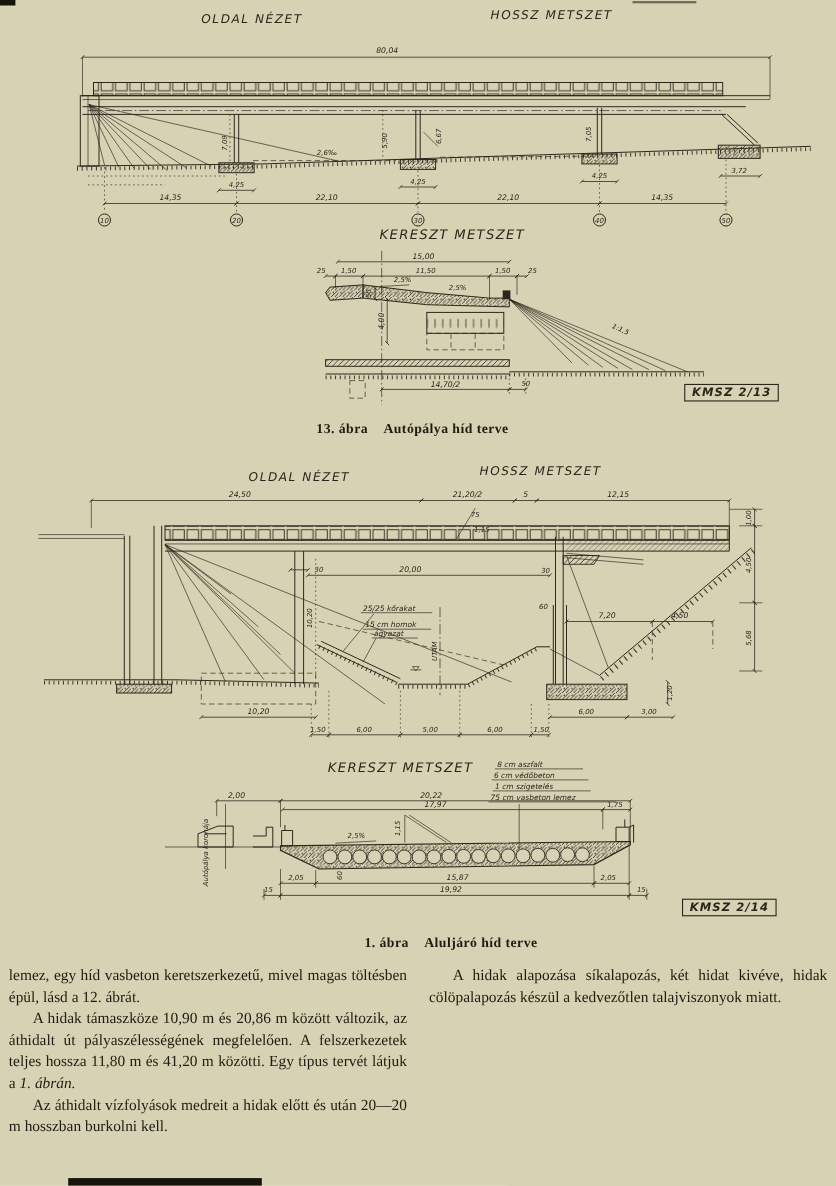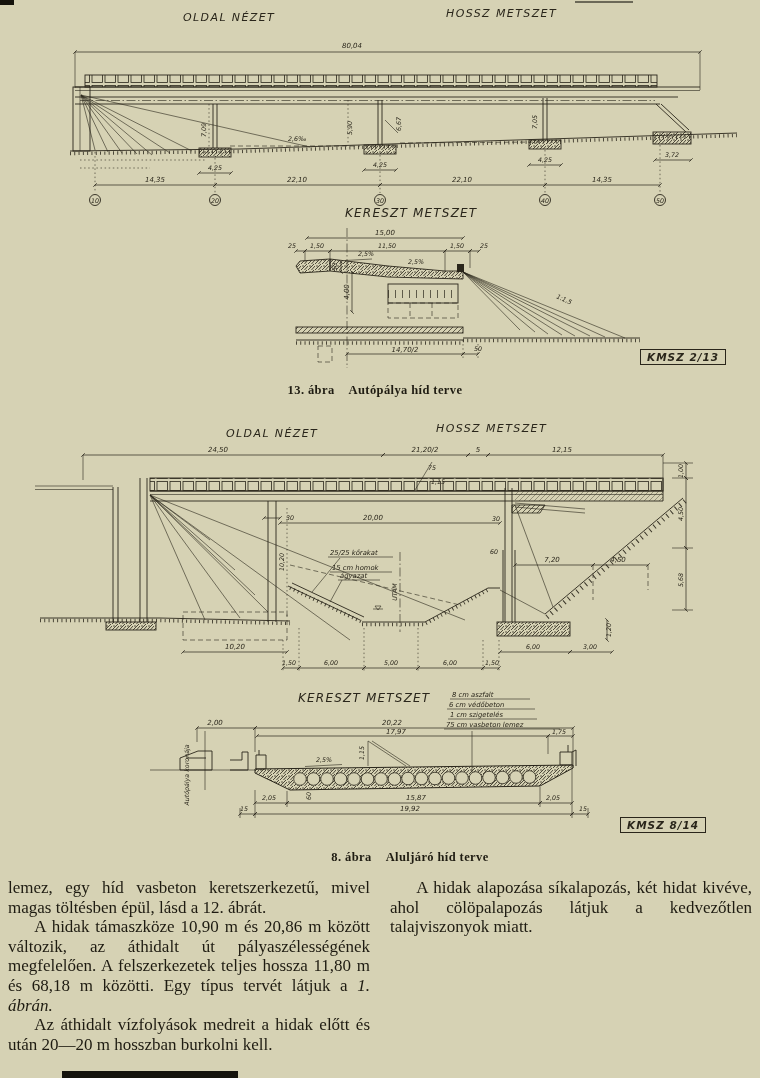--- a/index.html
+++ b/index.html
@@ -30,21 +30,21 @@
   }
   .caption{
     position:absolute; text-align:center;
     font:bold 12.5px "Liberation Serif", serif; color:#1f1c12; letter-spacing:.4px;
   }
   .caption .num{margin-right:14px;}
   .textcols{
     position:absolute; left:8px; top:878px; width:744px;
     display:flex; justify-content:space-between;
   }
-  .col{width:362px; text-align:justify; font-size:17px; line-height:19.6px; color:#1e1b11;}
+  .col{width:362px; text-align:justify; font-size:14px; line-height:19.6px; color:#1e1b11;}
   .col p{margin:0; text-indent:1.55em;}
   .col p.noindent{text-indent:0;}
   .artifact{position:absolute; background:#15130c;}
 </style>
 </head>
 <body>
 
 <div class="page">
 
 <svg width="760" height="875" viewBox="0 0 760 875">
@@ -411,38 +411,38 @@
       <text class="d6" x="244" y="811" text-anchor="middle">15</text>
       <line class="dim" x1="255" y1="814" x2="572" y2="814"></line>
       <text class="d" x="410" y="811" text-anchor="middle">19,92</text>
       <line class="dim" x1="572" y1="814" x2="588" y2="814"></line>
       <text class="d6" x="583" y="811" text-anchor="middle">15</text>
       <path class="ln thin" d="M240,808 L240,818 M255,790 L255,818 M287,791 L287,807 M540,787 L540,807 M572,768 L572,818 M588,808 L588,818"></path>
     </g>
   </g>
 </svg>
 
-<div class="stamp" style="left:640px; top:349px;">KMSZ 2/13</div>
+<div class="stamp" style="left:622px; top:349px;">KMSZ 2/13</div>
 <div class="caption" style="left:160px; top:383px; width:430px;">
   <span class="num">13. ábra</span><span>Autópálya híd terve</span>
 </div>
 
-<div class="stamp" style="left:620px; top:817px;">KMSZ 8/14</div>
+<div class="stamp" style="left:620px; top:817px;">KMSZ 2/14</div>
 <div class="caption" style="left:180px; top:850px; width:460px;">
-  <span class="num">8. ábra</span><span>Aluljáró híd terve</span>
+  <span class="num">1. ábra</span><span>Aluljáró híd terve</span>
 </div>
 
 <div class="textcols">
   <div class="col">
     <p class="noindent">lemez, egy híd vasbeton keretszerkezetű, mivel magas töltésben épül, lásd a 12. ábrát.</p>
-    <p><span>A hidak támaszköze 10,90 m és 20,86 m között változik, az áthidalt út pályaszélességének megfelelően. A felszerkezetek teljes hossza 11,80 m és 68,18 m közötti. Egy típus tervét látjuk a</span> <i>1. ábrán.</i></p>
+    <p><span>A hidak támaszköze 10,90 m és 20,86 m között változik, az áthidalt út pályaszélességének megfelelően. A felszerkezetek teljes hossza 11,80 m és 41,20 m közötti. Egy típus tervét látjuk a</span> <i>1. ábrán.</i></p>
     <p>Az áthidalt vízfolyások medreit a hidak előtt és után 20—20 m hosszban burkolni kell.</p>
   </div>
   <div class="col">
-    <p>A hidak alapozása síkalapozás, két hidat kivéve, ahol cölöpalapozás látjuk a kedvezőtlen talajviszonyok miatt.</p>
+    <p>A hidak alapozása síkalapozás, két hidat kivéve, hidak cölöpalapozás készül a kedvezőtlen talajviszonyok miatt.</p>
   </div>
 </div>
 
 <div class="artifact" style="left:62px; top:1071px; width:176px; height:7px;"></div>
 <div class="artifact" style="left:0; top:0; width:14px; height:5px;"></div>
 <div class="artifact" style="left:575px; top:1px; width:58px; height:2px; opacity:.55;"></div>
 
 </div>
 
 </body></html>

